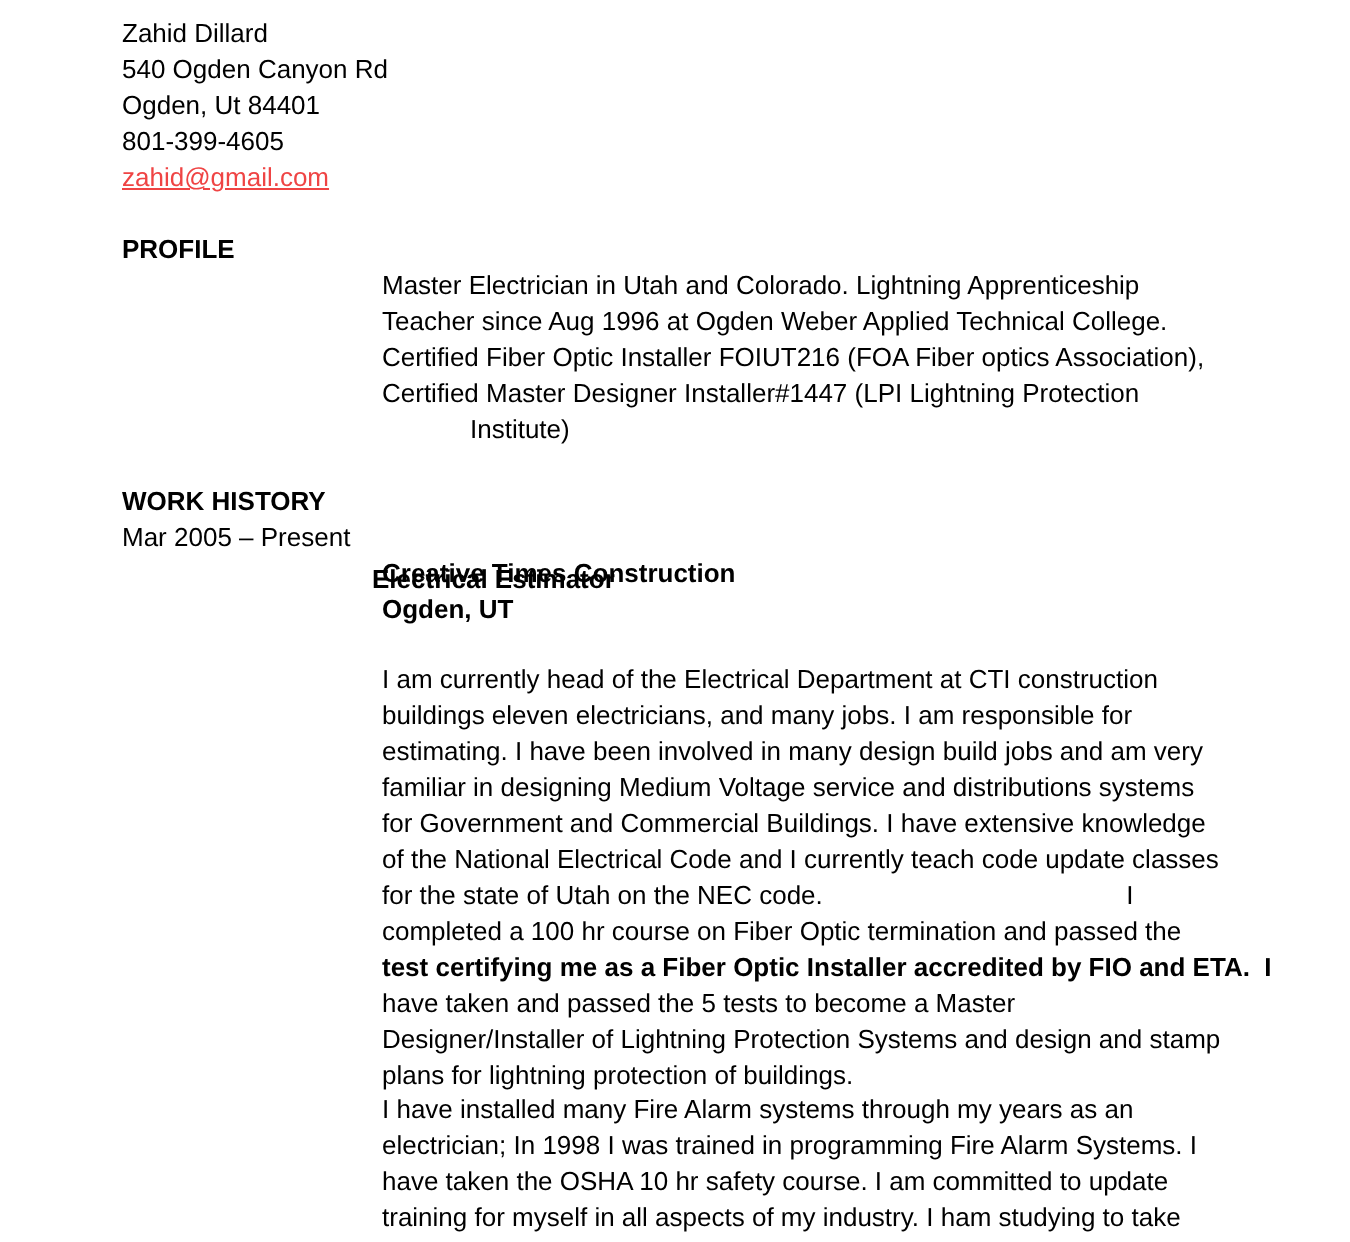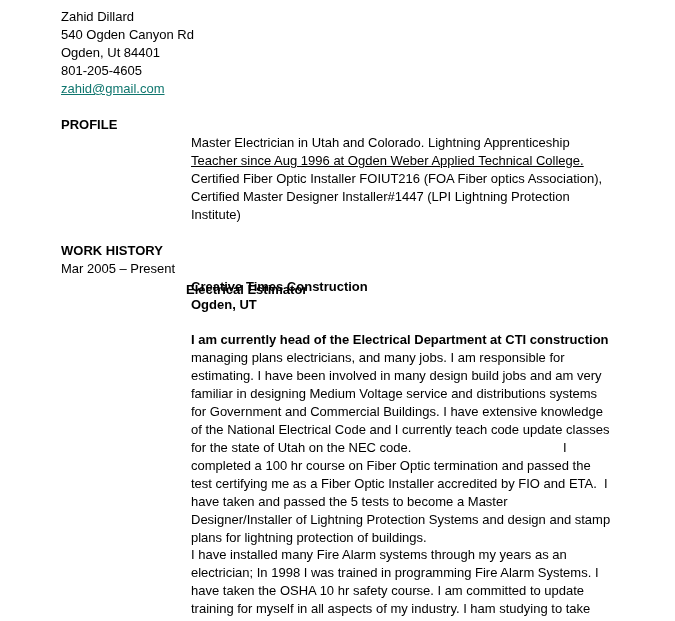--- a/index.html
+++ b/index.html
@@ -3,63 +3,63 @@
 <meta charset="utf-8">
 <style>
   html, body { margin: 0; padding: 0; background: #ffffff; }
   body {
     width: 675px; height: 621px; overflow: hidden; position: relative;
     font-family: "Liberation Sans", "DejaVu Sans", sans-serif;
     font-size: 13px; color: #000000;
   }
   .line { position: absolute; white-space: pre; line-height: 18px; height: 18px; }
   .bold { font-weight: bold; }
-  .link { color: #0f766e; text-decoration: underline; }
+  .link { color: #ef4444; text-decoration: underline; }
   .contact { left: 45px; margin-left: 16px; }
   .body-col { left: 191px; }
 </style>
 </head>
 <body>
 
 <div>
 
   <div>
     <div class="line contact" style="top:8px;">Zahid Dillard</div>
     <div class="line contact" style="top:26px;">540 Ogden Canyon Rd</div>
     <div class="line contact" style="top:44px;text-align:center;">Ogden, Ut 84401</div>
-    <div class="line contact" style="top:62px;">801-205-4605</div>
+    <div class="line contact" style="top:62px;">801-399-4605</div>
     <a class="line contact link" style="top:80px;">zahid@gmail.com</a>
   </div>
 
   <div>
     <div class="line contact bold" style="top:116px;">PROFILE</div>
     <div class="line body-col" style="top:134px;">Master Electrician in Utah and Colorado. Lightning Apprenticeship</div>
-    <div class="line body-col" style="top:152px;text-decoration:underline;">Teacher since Aug 1996 at Ogden Weber Applied Technical College.</div>
+    <div class="line body-col" style="top:152px;">Teacher since Aug 1996 at Ogden Weber Applied Technical College.</div>
     <div class="line body-col" style="top:170px;text-align:right;">Certified Fiber Optic Installer FOIUT216 (FOA Fiber optics Association),</div>
     <div class="line body-col" style="top:188px;">Certified Master Designer Installer#1447 (LPI Lightning Protection</div>
-    <div class="line body-col" style="top:206px;">Institute)</div>
+    <div class="line body-col" style="top:206px;margin-left:44px;">Institute)</div>
   </div>
 
   <div>
     <div class="line contact bold" style="top:242px;">WORK HISTORY</div>
     <div class="line contact" style="top:260px;">Mar 2005 – Present</div>
     <div class="line bold" style="top:271px; left:186px;margin-top:10px;">Electrical Estimator</div>
     <div class="line body-col bold" style="top:278px;">Creative Times Construction</div>
     <div class="line body-col bold" style="top:296px;">Ogden, UT</div>
 
     <div>
-      <div class="line body-col" style="top:331px;font-weight:bold;">I am currently head of the Electrical Department at CTI construction</div>
-      <div class="line body-col" style="top:349px;">managing plans electricians, and many jobs. I am responsible for</div>
+      <div class="line body-col" style="top:331px;">I am currently head of the Electrical Department at CTI construction</div>
+      <div class="line body-col" style="top:349px;">buildings eleven electricians, and many jobs. I am responsible for</div>
       <div class="line body-col" style="top:367px;">estimating. I have been involved in many design build jobs and am very</div>
       <div class="line body-col" style="top:385px;text-align:right;">familiar in designing Medium Voltage service and distributions systems</div>
       <div class="line body-col" style="top:403px;">for Government and Commercial Buildings. I have extensive knowledge</div>
       <div class="line body-col" style="top:421px;">of the National Electrical Code and I currently teach code update classes</div>
       <div class="line body-col" style="top:439px;">for the state of Utah on the NEC code.                                          I</div>
       <div class="line body-col" style="top:457px;">completed a 100 hr course on Fiber Optic termination and passed the</div>
-      <div class="line body-col" style="top:475px;">test certifying me as a Fiber Optic Installer accredited by FIO and ETA.  I</div>
+      <div class="line body-col" style="top:475px;font-weight:bold;">test certifying me as a Fiber Optic Installer accredited by FIO and ETA.  I</div>
       <div class="line body-col" style="top:493px;">have taken and passed the 5 tests to become a Master</div>
       <div class="line body-col" style="top:511px;text-align:right;">Designer/Installer of Lightning Protection Systems and design and stamp</div>
       <div class="line body-col" style="top:529px;">plans for lightning protection of buildings.</div>
       <div class="line body-col" style="top:546px;">I have installed many Fire Alarm systems through my years as an</div>
       <div class="line body-col" style="top:564px;">electrician; In 1998 I was trained in programming Fire Alarm Systems. I</div>
       <div class="line body-col" style="top:582px;">have taken the OSHA 10 hr safety course. I am committed to update</div>
       <div class="line body-col" style="top:600px;text-align:right;">training for myself in all aspects of my industry. I ham studying to take</div>
     </div>
   </div>
 </div>

